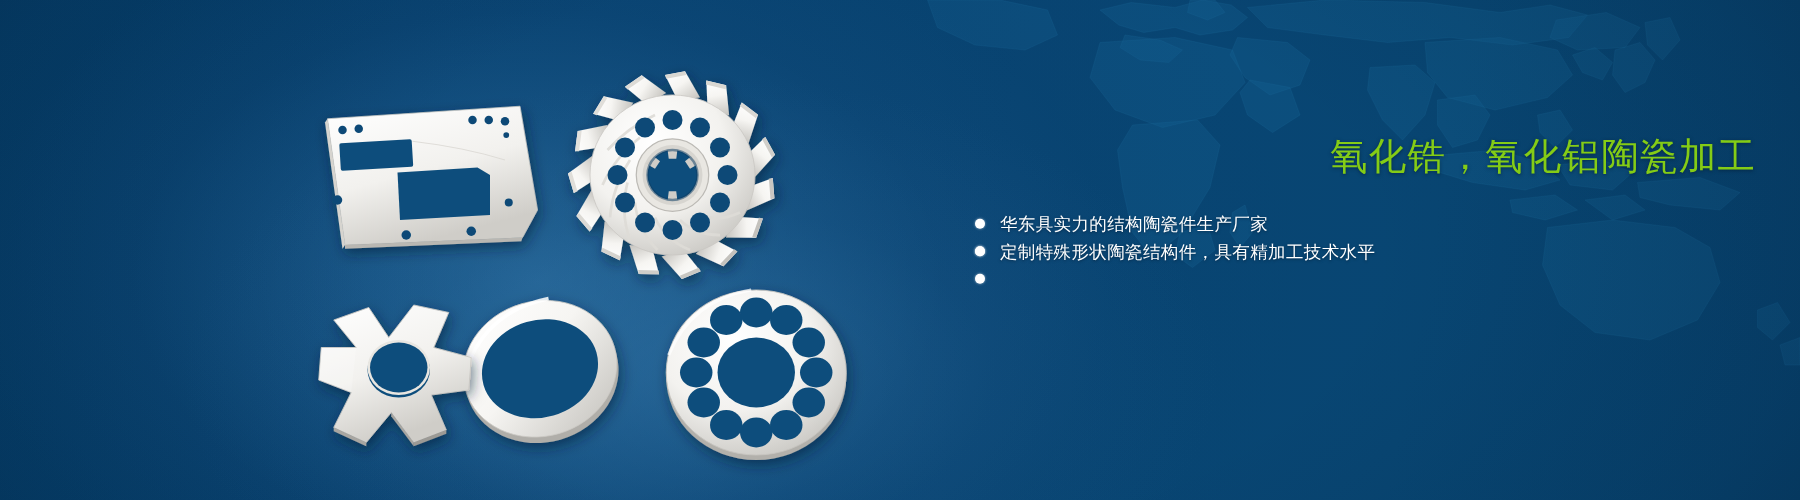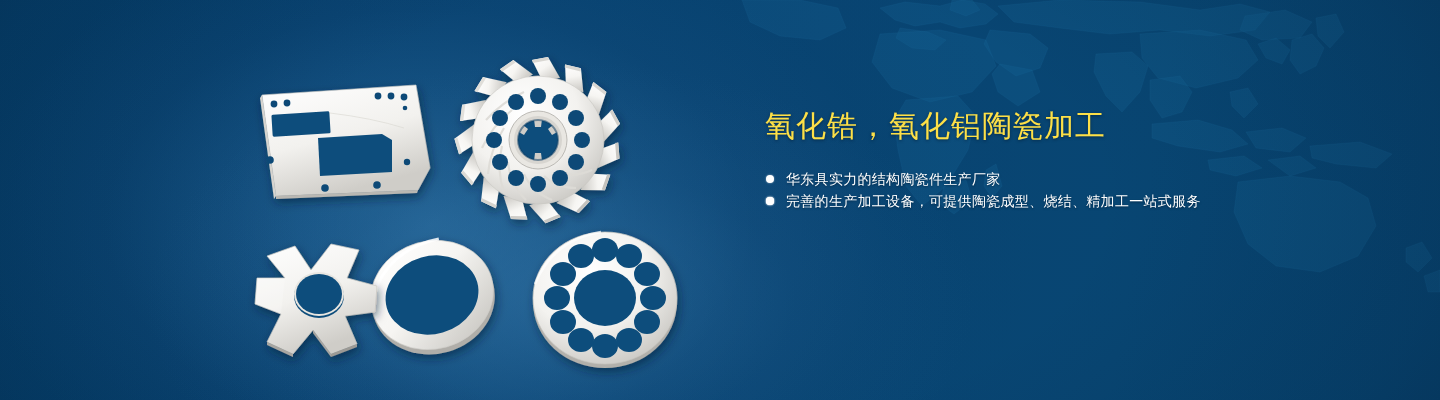--- a/index.html
+++ b/index.html
@@ -72,32 +72,33 @@
   }
 
   
   .textblock {
     position: absolute;
     left: 765px;
     top: 106px;
     width: 640px;
   }
   .headline {
-    color: #fde047;
+    color: #84cc16;
     font-size: 30px;
     line-height: 40px;
     letter-spacing: 1px;
     font-weight: 400;
     margin: 0 0 22px 0;
     text-shadow: 0 1px 3px rgba(0,20,40,0.55);
     white-space: nowrap;
+    text-align: right;
   }
   .bullets {
     list-style: none;
-    margin: 0;
+    margin: 14px;
     padding: 0;
   }
   .bullet {
     position: relative;
     color: #ffffff;
     font-size: 14px;
     line-height: 22px;
     padding-left: 21px;
     letter-spacing: 0.3px;
     white-space: nowrap;
@@ -403,21 +404,21 @@
     <ul class="bullets">
       <li class="bullet">
         <span class="bullet-dot"></span>
         <span>华东具实力的结构陶瓷件生产厂家</span>
       </li>
       <li class="bullet">
         <span class="bullet-dot"></span>
       </li>
       <li class="bullet">
         <span class="bullet-dot"></span>
+        <span>定制特殊形状陶瓷结构件，具有精加工技术水平</span>
       </li>
       <li class="bullet">
         <span class="bullet-dot"></span>
-        <span>完善的生产加工设备，可提供陶瓷成型、烧结、精加工一站式服务</span>
       </li>
     </ul>
   </div>
 
 </div>
 
 </body></html>

